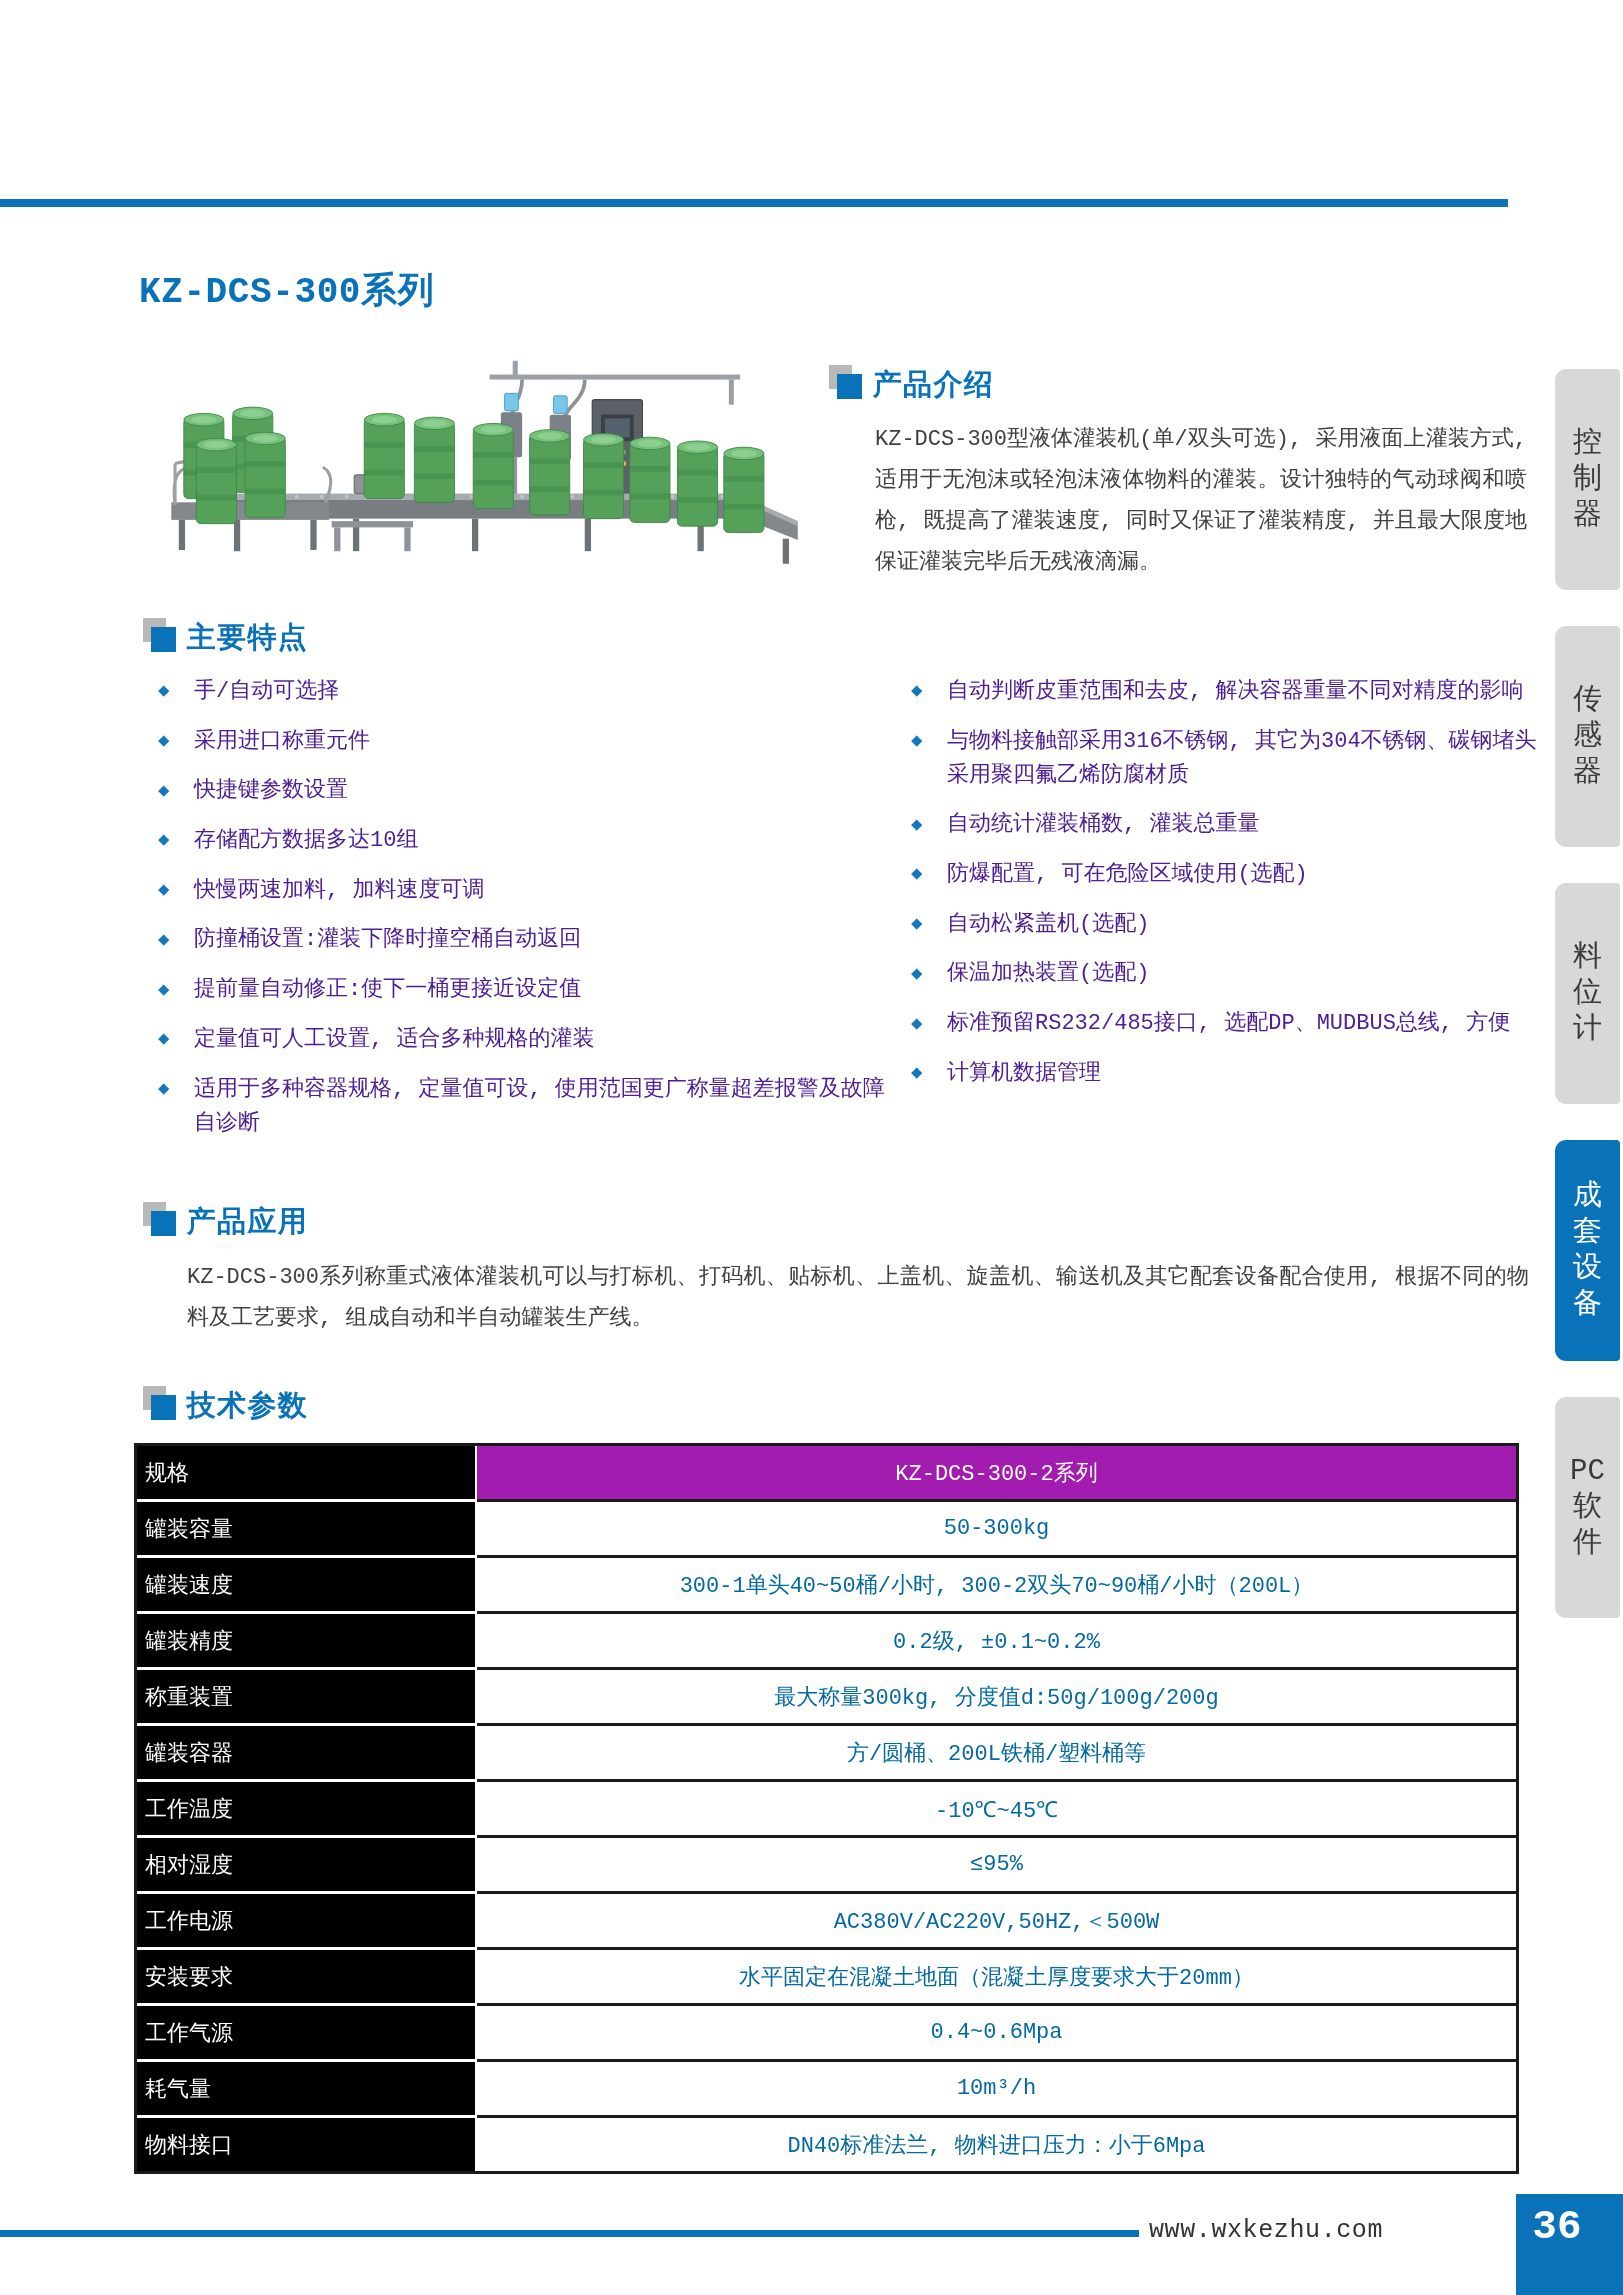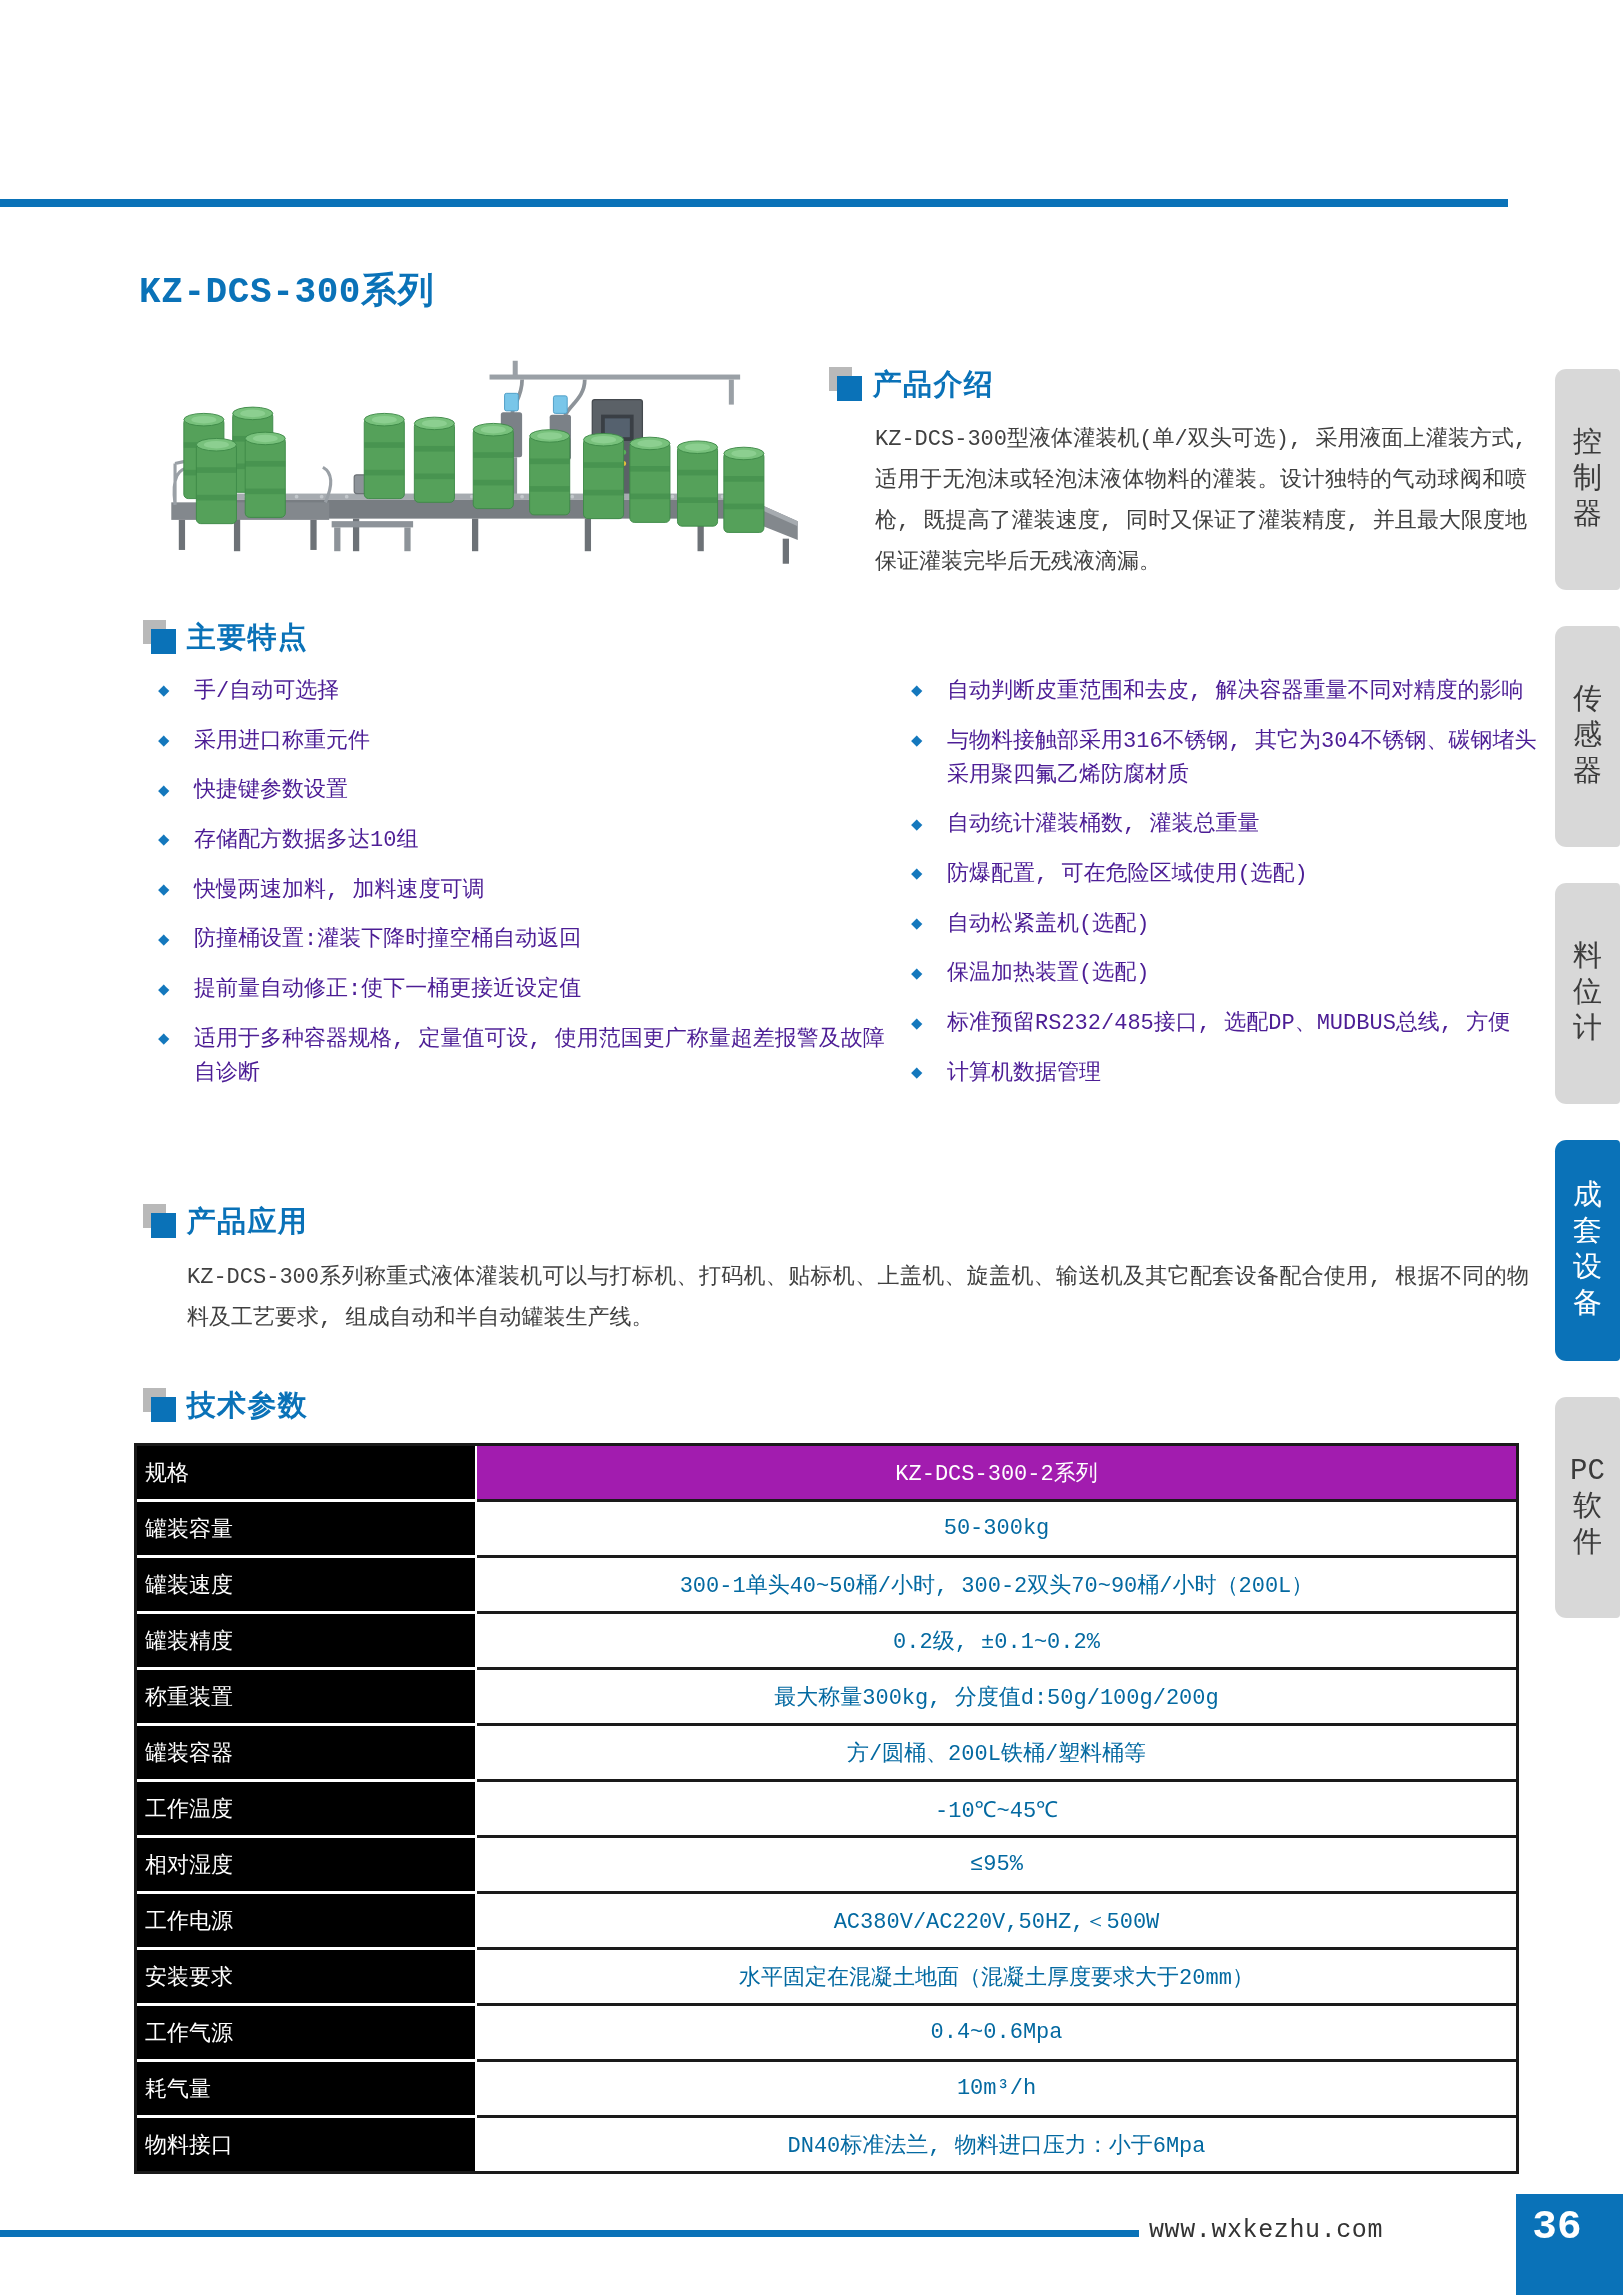--- a/index.html
+++ b/index.html
@@ -6,21 +6,21 @@
   #page{
     position:relative;width:1623px;height:2295px;background:#ffffff;overflow:hidden;
     font-family:Liberation Mono, monospace;color:#3f3f3f;
   }
   .abs{position:absolute;}
   
   .top-bar{left:0;top:199px;width:1508px;height:8.2px;background:#0a72b8;}
   
   .page-title{left:139px;top:266px;font-size:36px;font-weight:bold;color:#0a72b8;letter-spacing:0.6px;}
   
-  .sec-h{display:flex;align-items:center;}
+  .sec-h{display:flex;}
   .sec-sq{position:relative;width:35px;height:36px;flex:0 0 35px;}
   .sec-sq .gray{position:absolute;left:0;top:0;width:22.6px;height:24px;background:#b9b9b9;}
   .sec-sq .blue{position:absolute;left:8.2px;top:9.4px;width:25px;height:25px;background:#0a72b8;}
   .sec-h h2{margin:0 0 0 8.8px;font-size:29px;font-weight:bold;color:#0a72b8;letter-spacing:1.3px;}
   
   .para{font-size:22px;line-height:41px;color:#404040;text-align:justify;}
   
   ul.features{list-style:none;margin:0;padding:0;}
   ul.features li{position:relative;padding-left:36px;font-size:22px;line-height:34px;margin-bottom:15.7px;color:#4c1d95;}
   ul.features li::before{content:"◆";position:absolute;left:0;top:-0.6px;font-size:19px;color:#1478bd;}
@@ -179,20 +179,21 @@
     <h2>主要特点</h2>
   </div>
   <ul class="abs features" style="left:158px;top:675px;width:734px">
     <li>手/自动可选择</li>
     <li>采用进口称重元件</li>
     <li>快捷键参数设置</li>
     <li>存储配方数据多达10组</li>
     <li>快慢两速加料, 加料速度可调</li>
     <li>防撞桶设置:灌装下降时撞空桶自动返回</li>
     <li>提前量自动修正:使下一桶更接近设定值</li>
+    <li>定量值可人工设置, 适合多种规格的灌装</li>
     <li>适用于多种容器规格, 定量值可设, 使用范国更广称量超差报警及故障自诊断</li>
   </ul>
   <ul class="abs features" style="left:911px;top:675px;width:633px;font-size:21.3px">
     <li>自动判断皮重范围和去皮, 解决容器重量不同对精度的影响</li>
     <li>与物料接触部采用316不锈钢, 其它为304不锈钢、碳钢堵头采用聚四氟乙烯防腐材质</li>
     <li>自动统计灌装桶数, 灌装总重量</li>
     <li>防爆配置, 可在危险区域使用(选配)</li>
     <li>自动松紧盖机(选配)</li>
     <li>保温加热装置(选配)</li>
     <li>标准预留RS232/485接口, 选配DP、MUDBUS总线, 方便</li>

